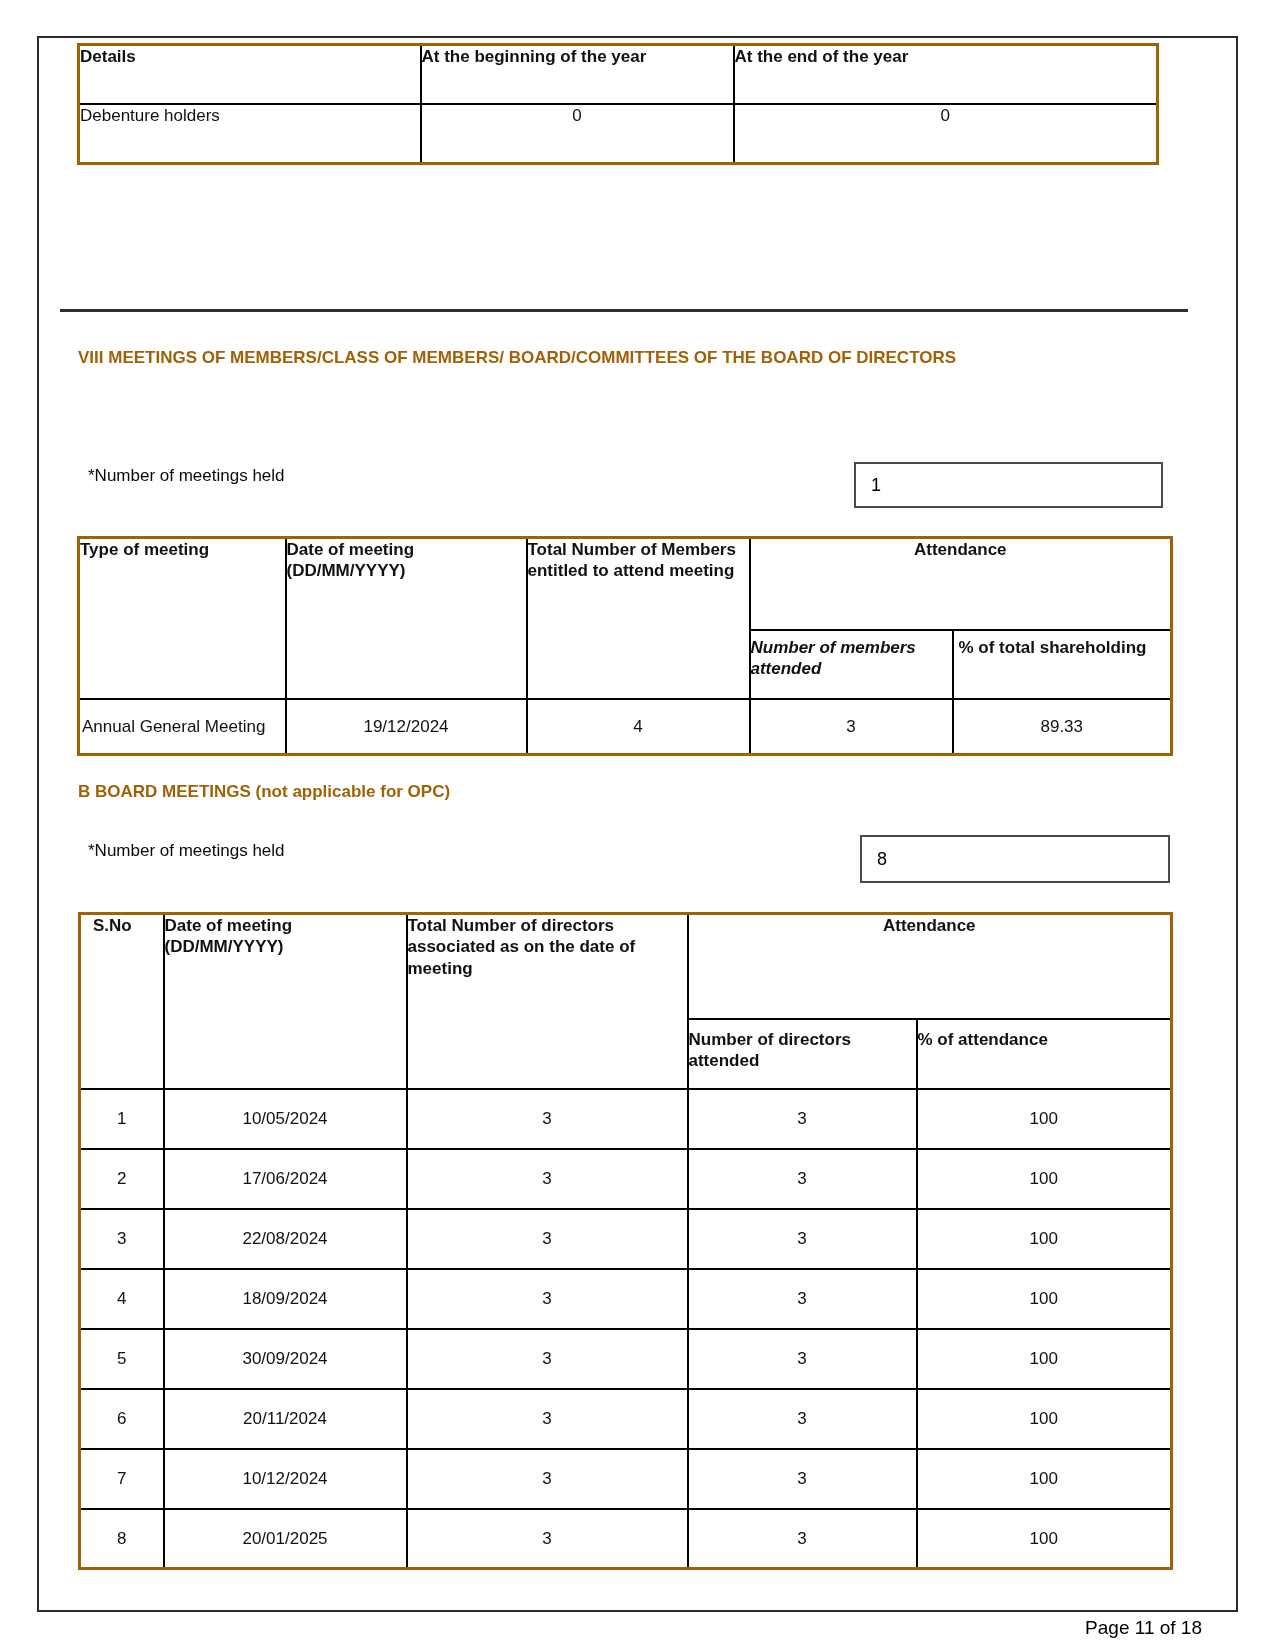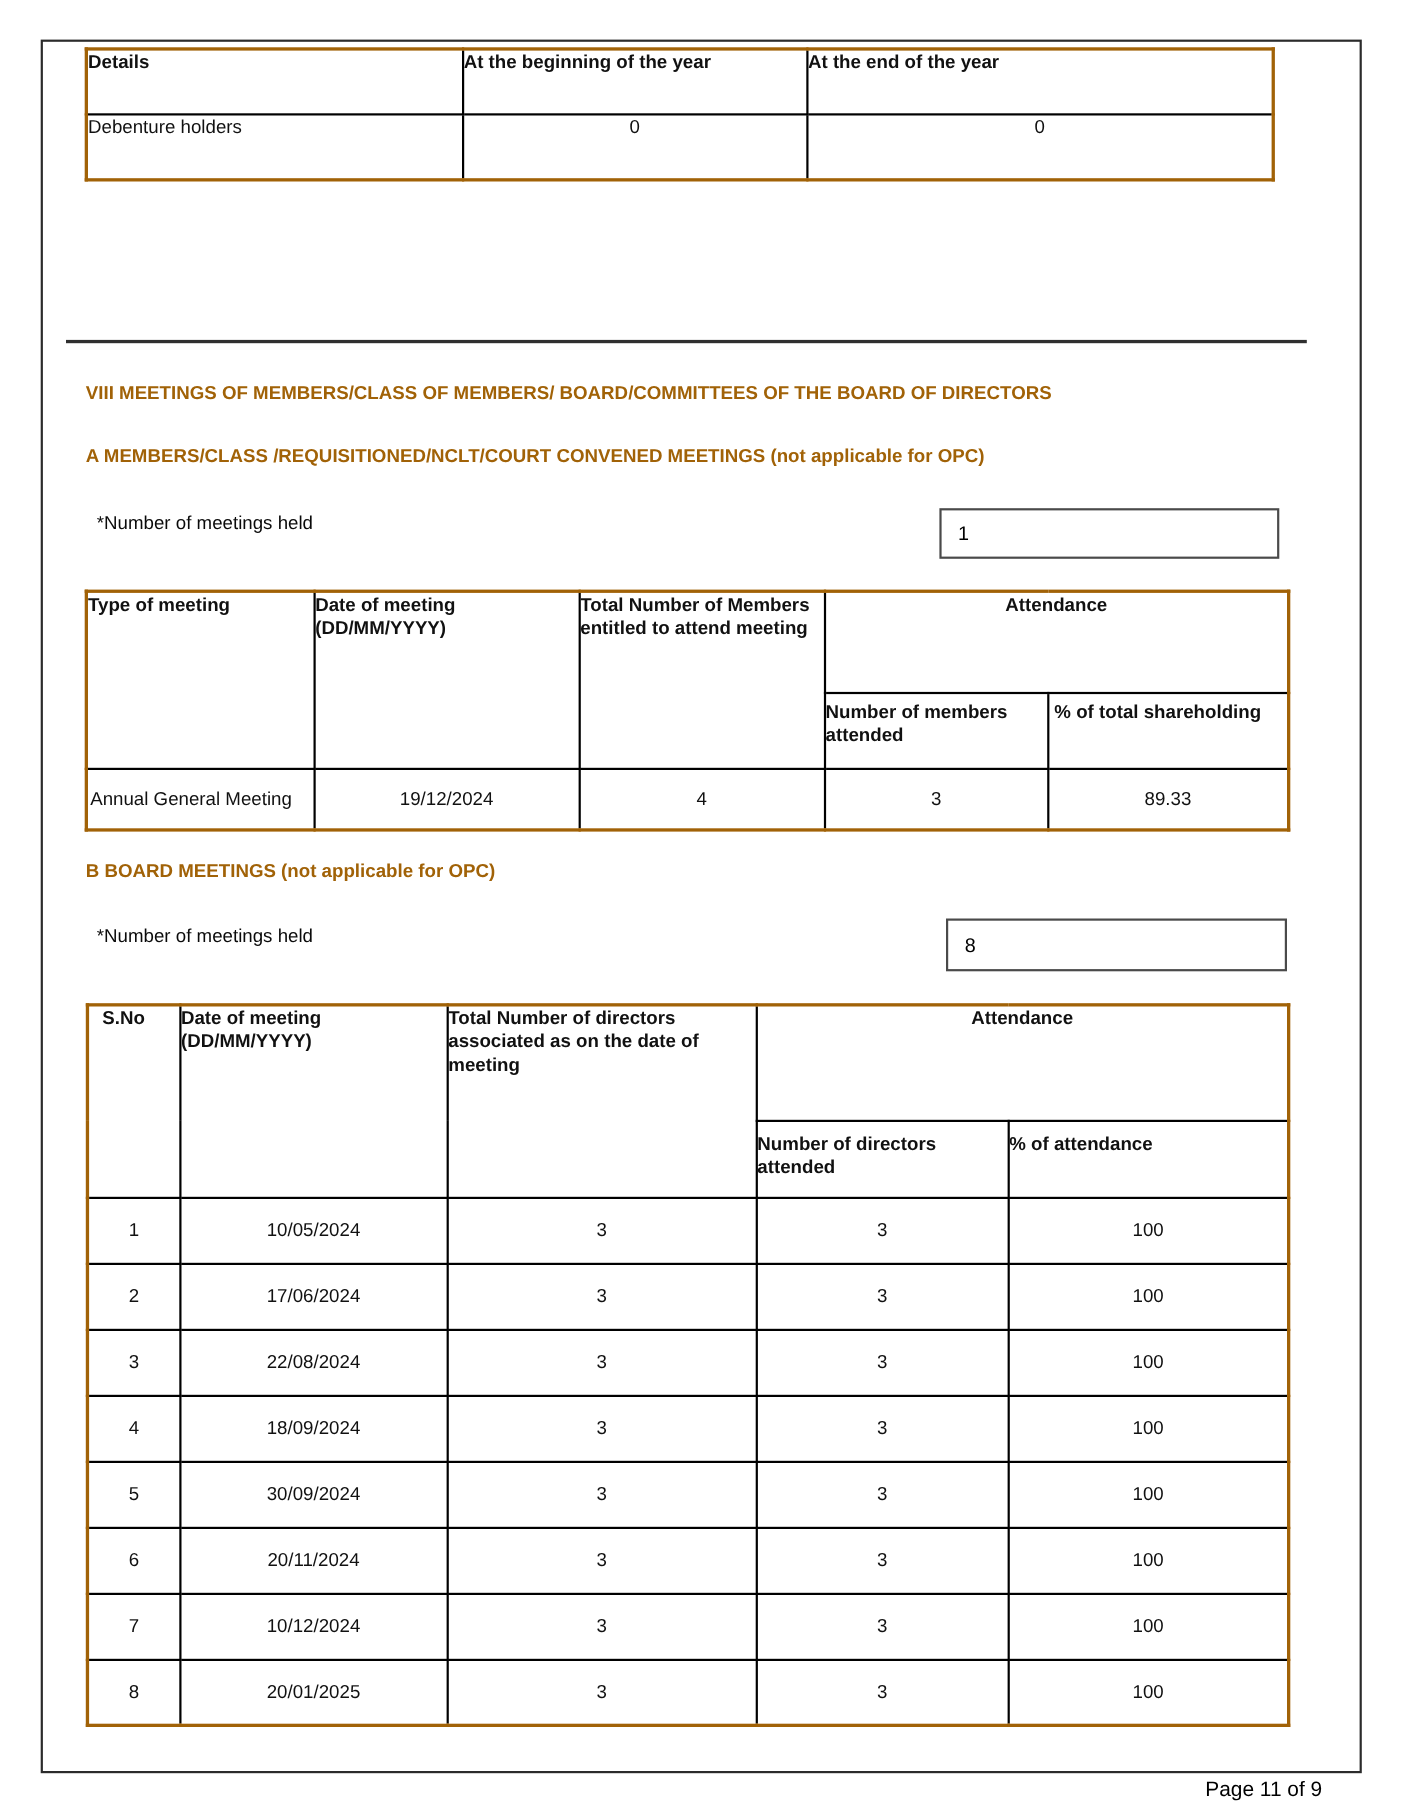--- a/index.html
+++ b/index.html
@@ -68,42 +68,41 @@
           <td class="t1-label">Debenture holders</td>
           <td class="t1-num">0</td>
           <td class="t1-num">0</td>
         </tr>
       </tbody>
   </table>
 
   <div id="hrule"></div>
 
   <div class="heading" style="top:348px;">VIII MEETINGS OF MEMBERS/CLASS OF MEMBERS/ BOARD/COMMITTEES OF THE BOARD OF DIRECTORS</div>
-  <div class="heading" style="top:405px;">A MEMBERS/CLASS /REQUISITIONED/NCLT/COURT CONVENED MEETINGS (not applicable for OPC)</div>
 
   <div class="fieldlabel" style="top:466px;">*Number of meetings held</div>
   <div class="inputbox" style="left:854px;top:462px;width:309px;height:46px;">1</div>
 
   <table class="doc" style="left:77px;top:536px;width:1093px;">
     <colgroup>
         <col style="width:207px">
         <col style="width:241px">
         <col style="width:223px">
         <col style="width:203px">
         <col style="width:219px">
       </colgroup>
     <tbody>
       <tr style="height:92px">
         <td rowspan="2" class="b padL8 hdr-top">Type of meeting</td>
         <td rowspan="2" class="b padL8 hdr-top">Date of meeting (DD/MM/YYYY)</td>
         <td rowspan="2" class="b padL8 hdr-top">Total Number of Members entitled to attend meeting</td>
         <td colspan="2" class="b cc hdr-top">Attendance</td>
       </tr>
       <tr style="height:69px">
-        <td class="b padL8" style="padding-top:6px;">Number of members attended</td>
+        <td class="b padL8" style="padding-top:6px;font-style:italic;">Number of members attended</td>
         <td class="b nowrap" style="padding-top:6px;padding-left:5px;">% of total shareholding</td>
       </tr>
     </tbody>
     <tbody>
 
         <tr style="height:56px">
           <td class="vmid" style="padding-left:2px;">Annual General Meeting</td>
           <td class="vmid cc">19/12/2024</td>
           <td class="vmid cc">4</td>
           <td class="vmid cc">3</td>
@@ -198,14 +197,14 @@
         <tr style="height:60px">
           <td class="vmid cc">8</td>
           <td class="vmid cc">20/01/2025</td>
           <td class="vmid cc">3</td>
           <td class="vmid cc">3</td>
           <td class="vmid cc">100</td>
         </tr>
       </tbody>
   </table>
 
-  <div id="footer">Page 11 of 9</div>
+  <div id="footer">Page 11 of 18</div>
 </div>
 
 </body></html>

